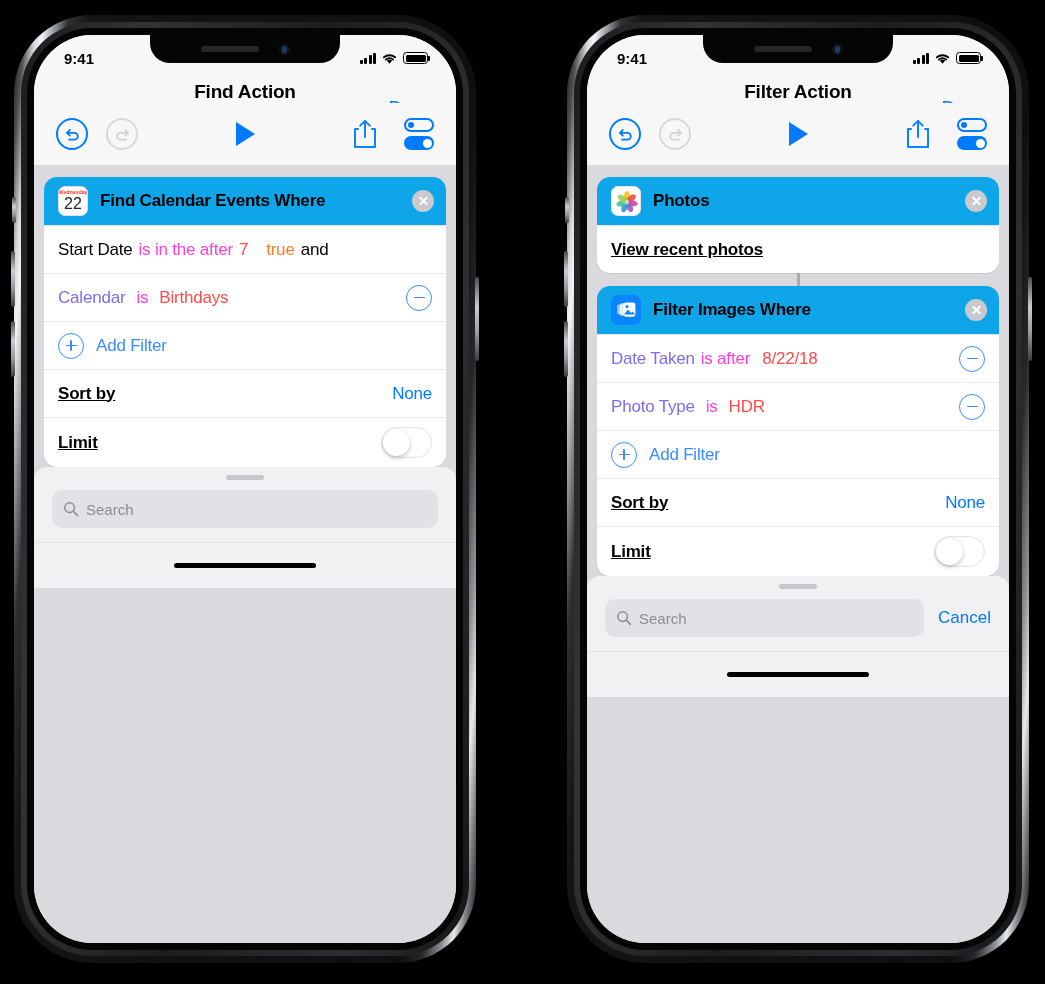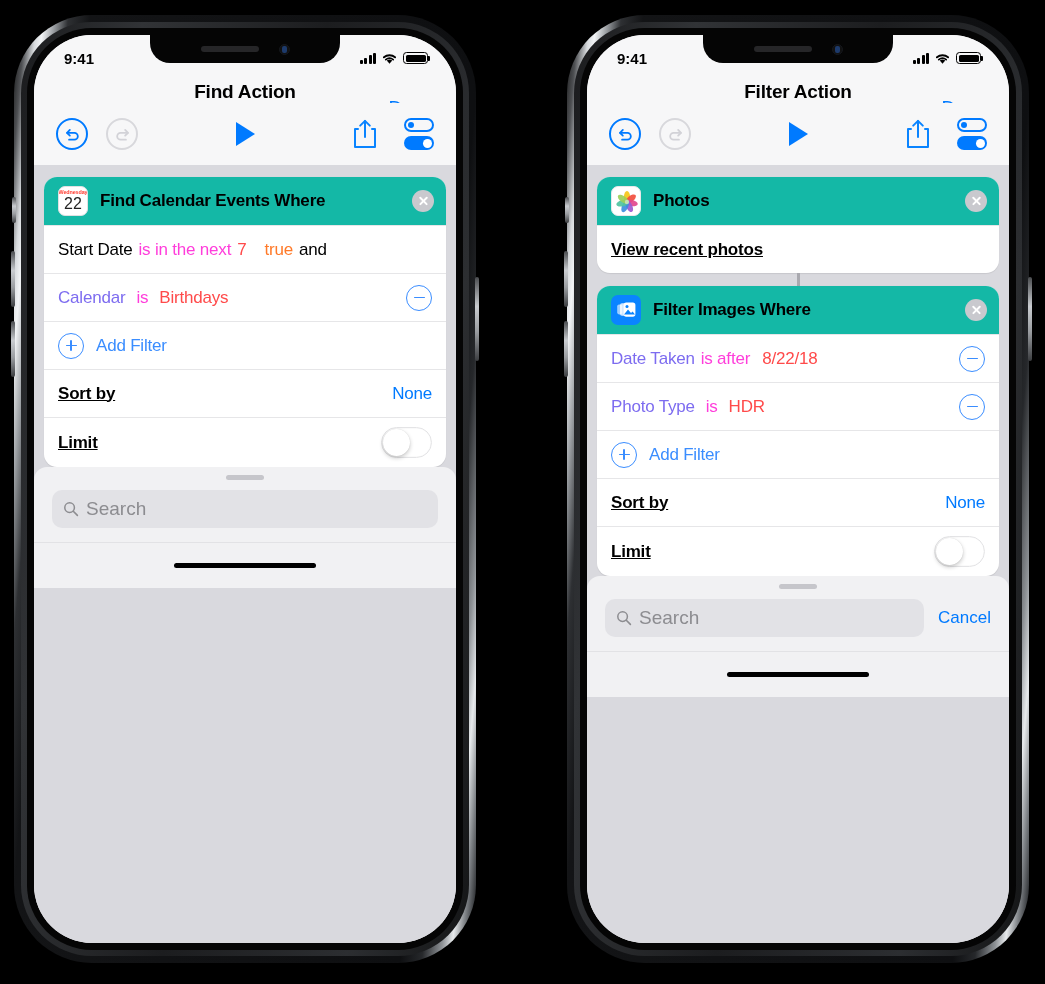--- a/index.html
+++ b/index.html
@@ -162,21 +162,21 @@
   }
   .screen-inner { display: flex; flex-direction: column; height: 100%; }
 
   .card {
     background: #fff;
     border-radius: 13px;
     overflow: hidden;
     box-shadow: 0 0.5px 1px rgba(0,0,0,.08);
   }
   .card-head {
-    background: #14b8a6;
+    background: #0ea5e9;
     height: 48px;
     display: flex; align-items: center;
     padding: 0 12px 0 14px;
     gap: 12px;
   }
   .card-head .title { font-size: 17px; font-weight: bold; color: #000; letter-spacing:-.2px; }
   .close-x {
     margin-left: auto;
     width: 22px; height: 22px; border-radius: 50%;
     background: #c9c9ce;
@@ -272,21 +272,21 @@
     width: 38px; height: 5px; border-radius: 3px;
     background: #c6c6cb; margin: 0 auto 10px auto;
   }
   .searchrow { display: flex; align-items: center; gap: 14px; padding: 0 18px 14px 18px; }
   .searchfield {
     flex: 1; height: 38px; border-radius: 10px;
     background: #e2e2e6;
     display: flex; align-items: center; gap: 7px;
     padding: 0 11px;
   }
-  .search-ph { color: #8c8c90; font-size: 19px; }
+  .search-ph { color: #8c8c90; font-size: 15px; }
   .cancel { color: #007aff; font-size: 17px; }
   .home-area { border-top: 0.8px solid #e2e2e5; height: 46px; display: flex; align-items: center; justify-content: center; background:#f1f1f3;}
   .home-ind { width: 142px; height: 5px; border-radius: 3px; background: #000; }
 </style>
 </head>
 <body>
 
 <div class="stage">
 
   <div class="phone left">
@@ -374,21 +374,21 @@
               <div class="app-ico ico-cal">
                 <span class="dow">Wednesday</span>
                 <span class="num">22</span>
               </div>
               <div class="title">Find Calendar Events Where</div>
               <div class="close-x"></div>
             </div>
 
             <div class="row">
               <span class="tok c-black">Start Date</span>
-              <span class="tok c-magenta">is in the next</span>
+              <span class="tok c-magenta">is in the after</span>
               <span class="tok c-red">7</span>
               <span class="tok c-orange" style="margin-left:12px">true</span>
               <span class="tok c-black">and</span>
             </div>
 
             <div class="row">
               <span class="tok c-purple">Calendar</span>
               <span class="tok c-magenta" style="margin-left:5px">is</span>
               <span class="tok c-red" style="margin-left:5px">Birthdays</span>
               <div class="spacer"></div>

